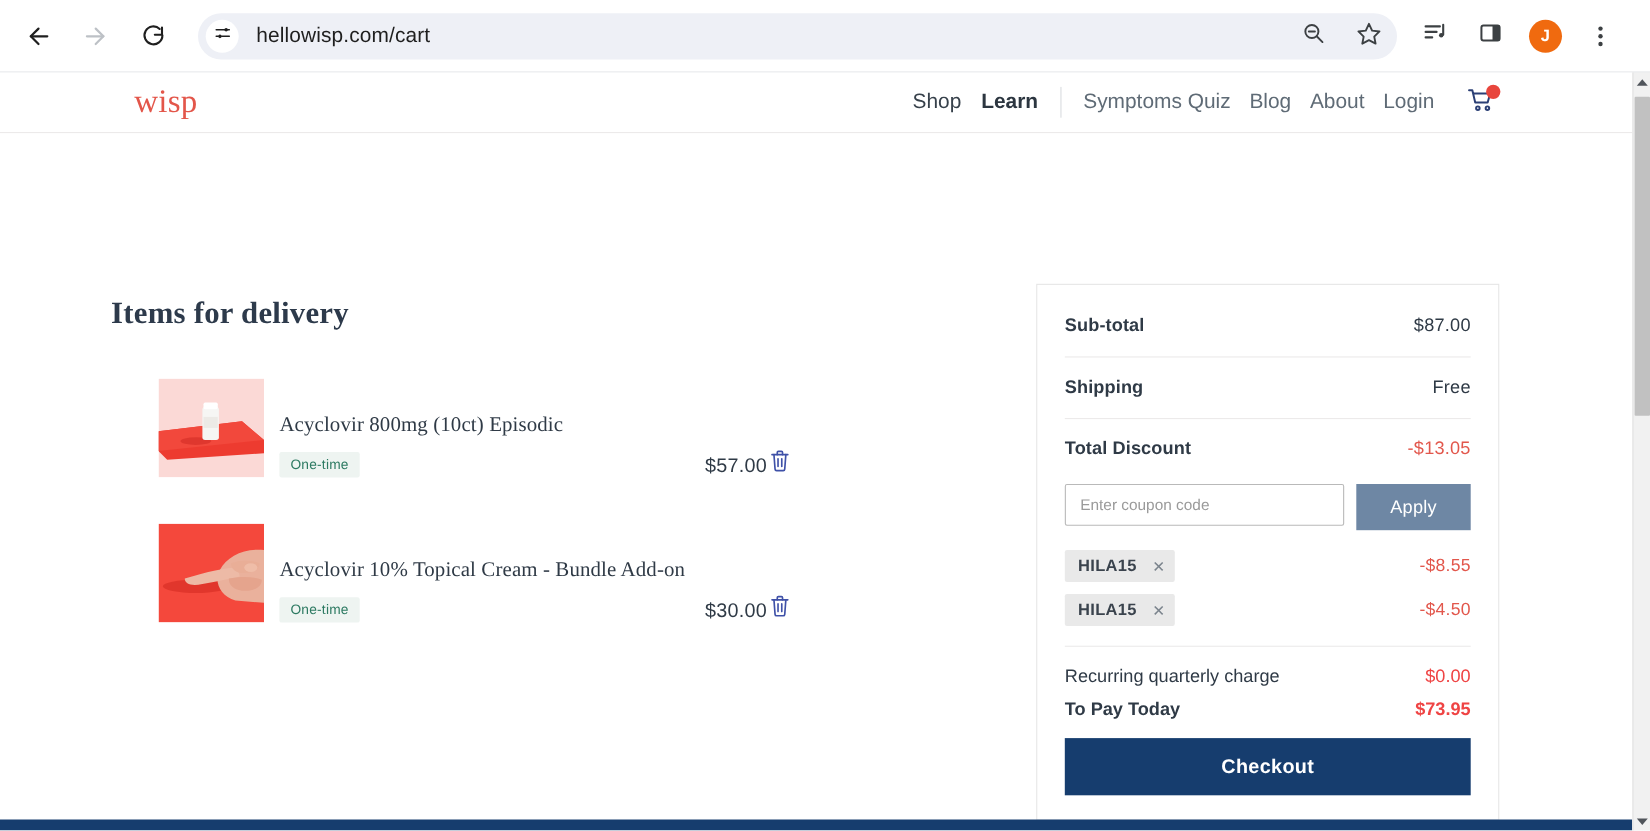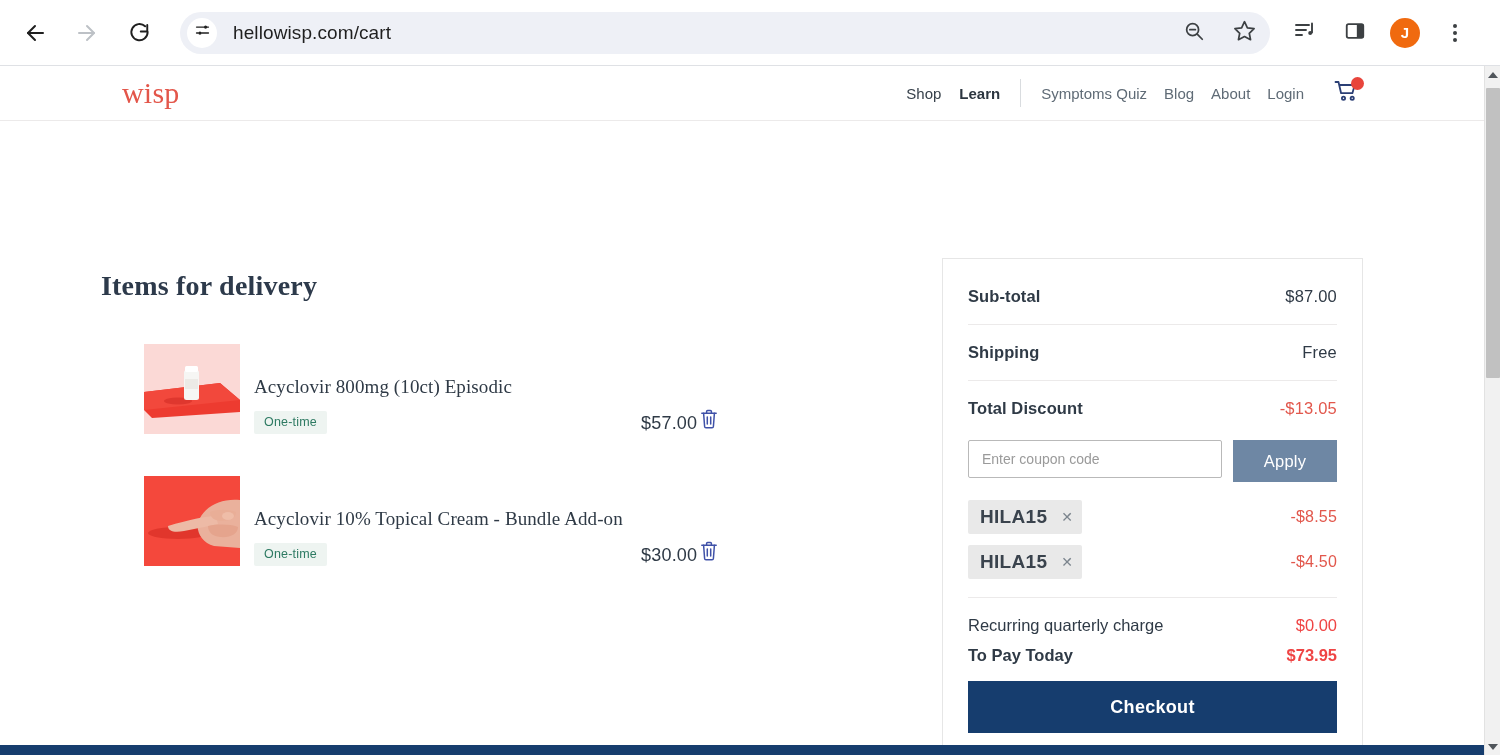--- a/index.html
+++ b/index.html
@@ -130,21 +130,21 @@
   }
   .site-nav {
     position: absolute;
     right: 122px;
     display: flex;
     align-items: center;
   }
   .nav-group-primary { display: flex; align-items: center; gap: 18px; }
   .nav-group-secondary { display: flex; align-items: center; gap: 17px; }
   .nav-link {
-    font-size: 15px;
+    font-size: 19px;
     color: #5f6b76;
     white-space: nowrap;
   }
   .nav-link.strong { color: #2c3640; font-weight: bold; }
   .nav-link.semi { color: #37414b; }
   .nav-divider {
     width: 1px; height: 28px;
     background: #d9dcdf;
     margin: 0 20px;
   }
@@ -311,21 +311,21 @@
   }
   .chip {
     display: inline-flex;
     align-items: center;
     background: #e9e9e9;
     padding: 6px 9px 6px 12px;
     border-radius: 2px;
     gap: 14px;
   }
   .chip-label {
-    font-size: 19px;
+    font-size: 15px;
     color: #3a434d;
     font-weight: bold;
     letter-spacing: .3px;
   }
   .chip-x {
     font-size: 14px;
     color: #7b848d;
     line-height: 1;
     cursor: pointer;
   }

